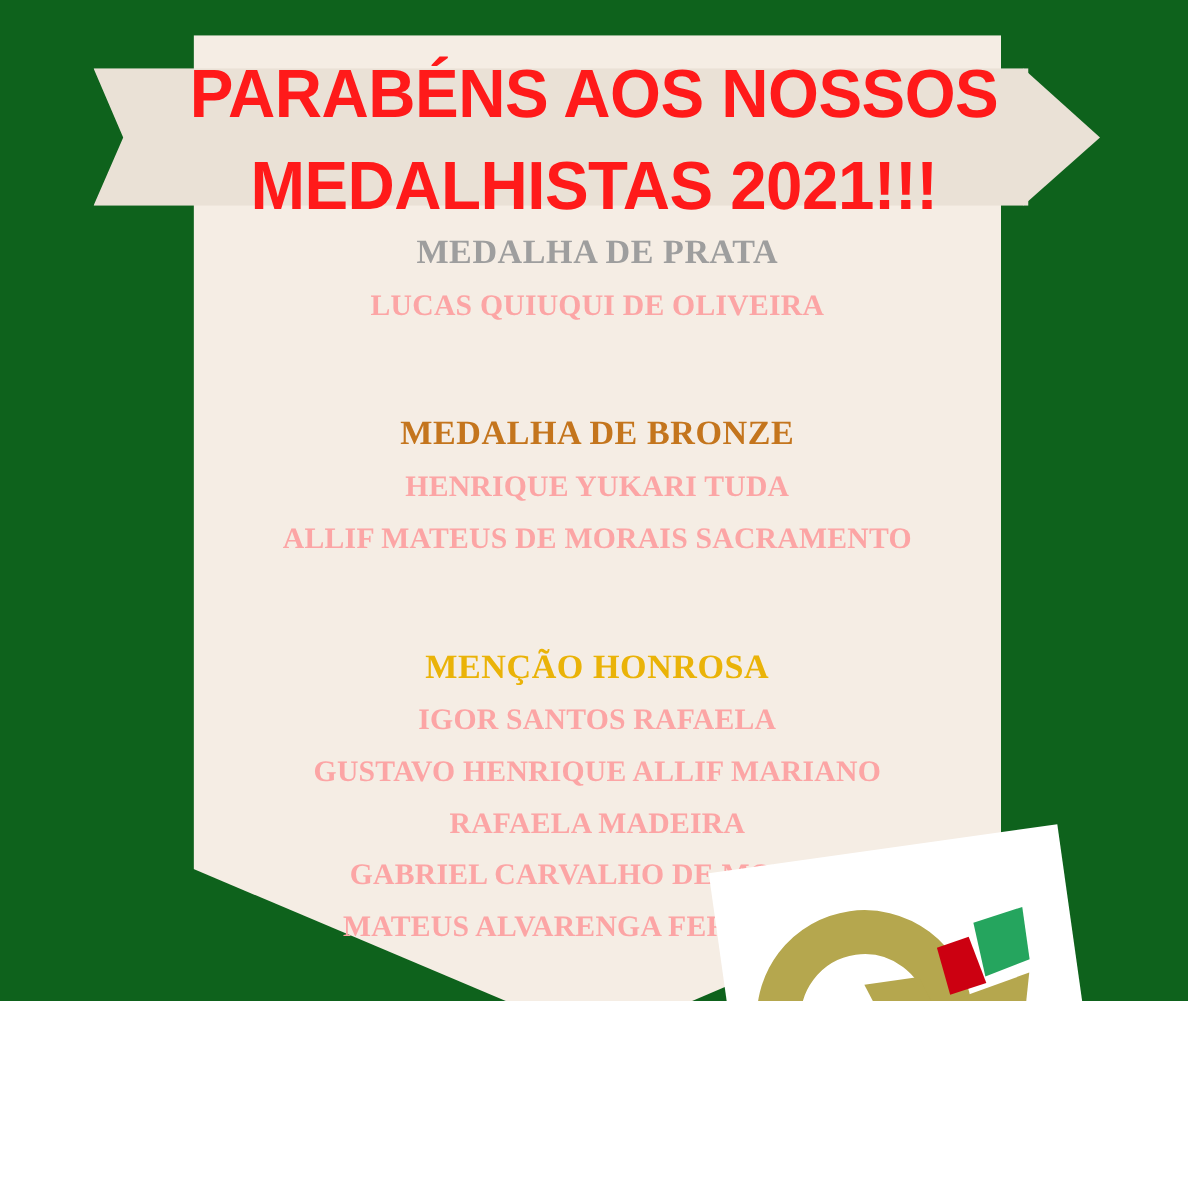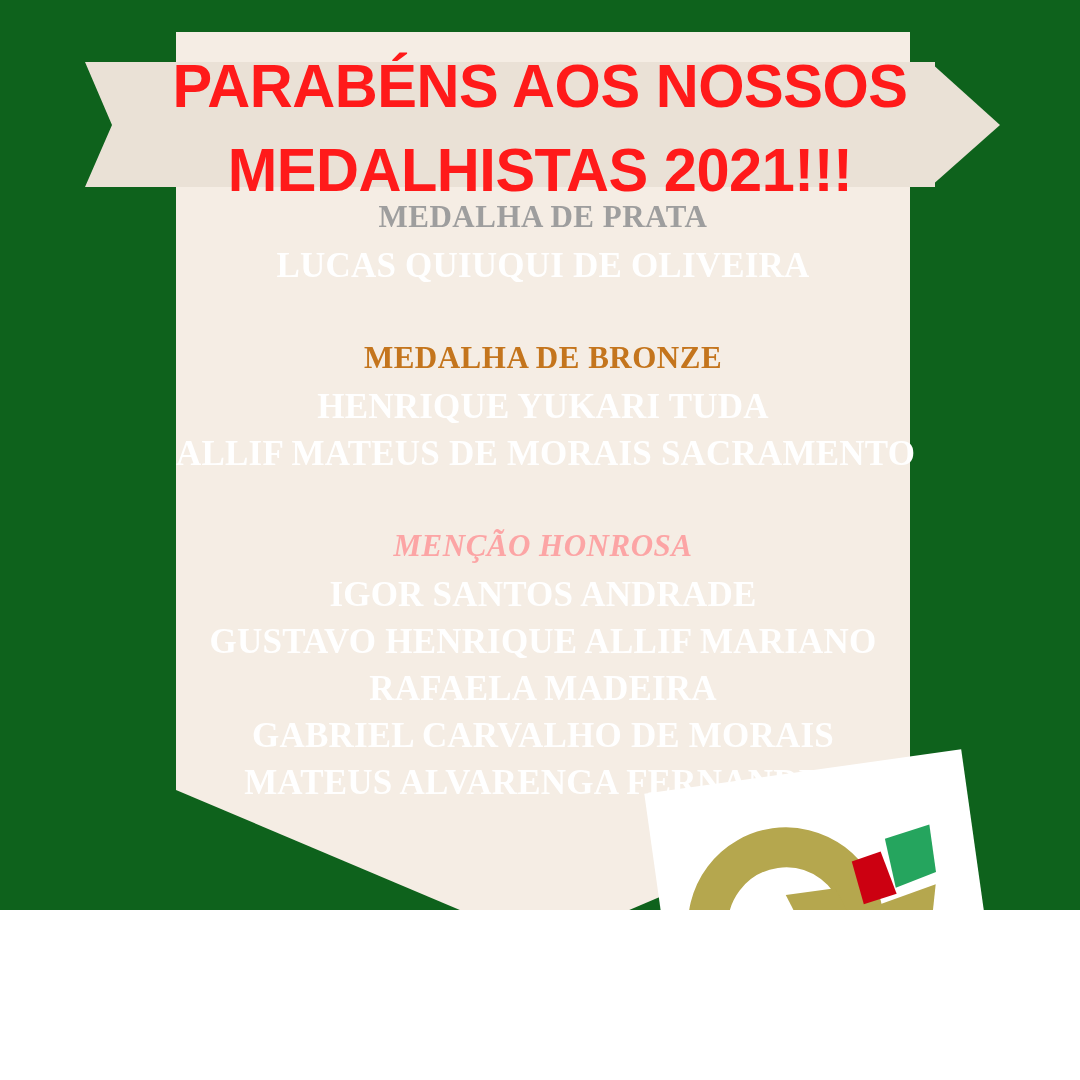--- a/index.html
+++ b/index.html
@@ -66,36 +66,36 @@
   }
 
   
   #content {
     position: absolute;
     left: 176px;
     top: 196px;
     width: 734px;
     text-align: center;
   }
-  .section { margin: 0; }
+  .section { margin: 12px; }
   .section-title {
     font-family: "Liberation Serif", serif;
     font-weight: bold;
     font-size: 31px;
     line-height: 42px;
     letter-spacing: 0.5px;
   }
   .st-silver { color: #9E9E9E; }
   .st-bronze { color: #C4751D; }
-  .st-honor  { color: #fca5a5; font-style: italic; }
+  .st-honor  { color: #eab308; }
   .name {
     font-family: "Liberation Serif", serif;
     font-weight: bold;
-    color: #ffffff;
-    font-size: 35px;
+    color: #fca5a5;
+    font-size: 27px;
     line-height: 47px;
     letter-spacing: 0.2px;
     white-space: nowrap;
   }
   .gap { height: 48px; }
   .gap-sm { height: 4px; }
 
   
   #logo {
     position: absolute;
@@ -141,21 +141,21 @@
       <div class="gap-sm"></div>
       <div class="name">HENRIQUE YUKARI TUDA</div>
       <div class="name">ALLIF MATEUS DE MORAIS SACRAMENTO</div>
     </div>
 
     <div class="gap"></div>
 
     <div class="section">
       <div class="section-title st-honor">MENÇÃO HONROSA</div>
       <div class="gap-sm"></div>
-      <div class="name">IGOR SANTOS ANDRADE</div>
+      <div class="name">IGOR SANTOS RAFAELA</div>
       <div class="name">GUSTAVO HENRIQUE ALLIF MARIANO</div>
       <div class="name">RAFAELA MADEIRA</div>
       <div class="name">GABRIEL CARVALHO DE MORAIS</div>
       <div class="name">MATEUS ALVARENGA FERNANDES</div>
     </div>
 
   </div>
 
   <div id="logo">
     <div id="logo-card"></div>

